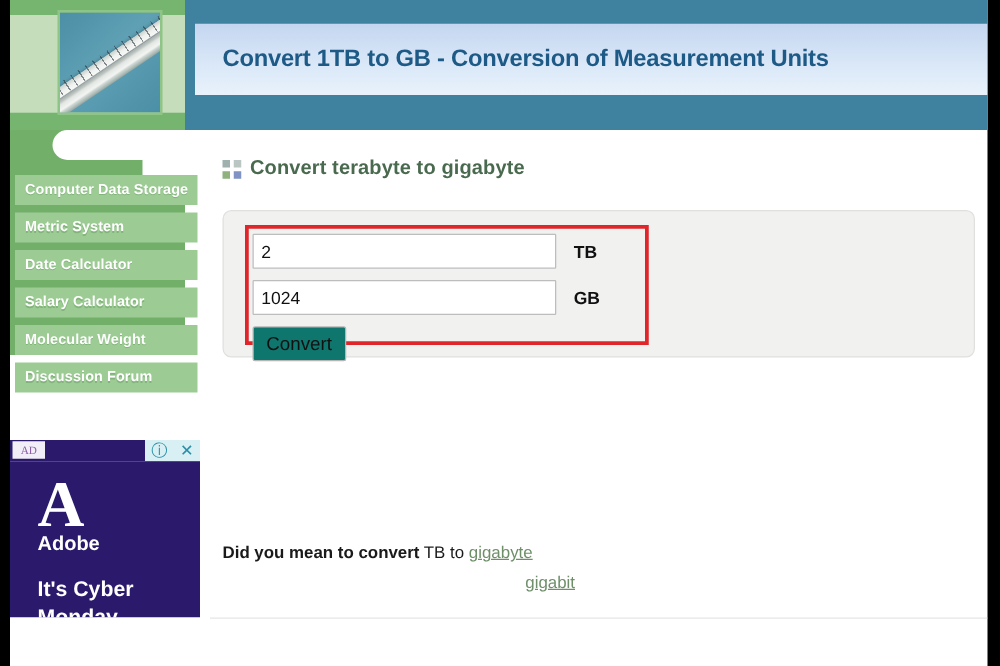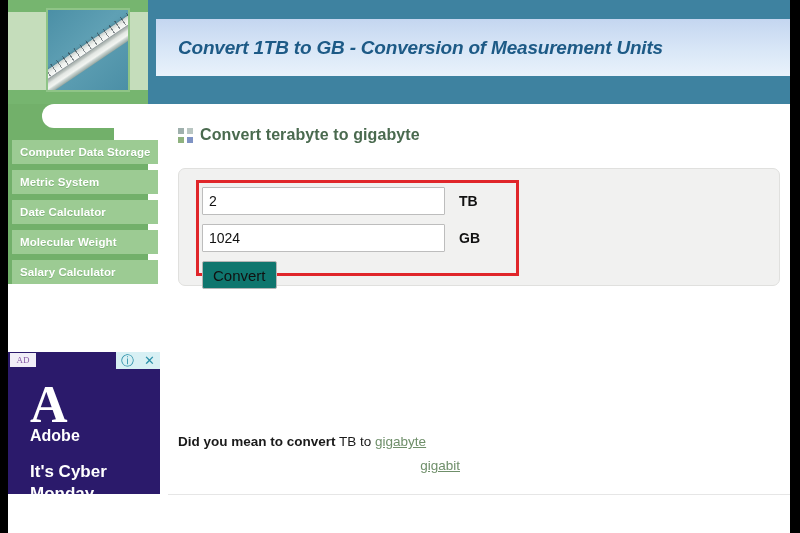--- a/index.html
+++ b/index.html
@@ -61,21 +61,20 @@
     position: absolute;
     left: 140px; top: 0;
     width: 642px; height: 104px;
     background: #3e82a0;
   }
   .header-titleband {
     position: absolute;
     left: 148px; top: 19px;
     width: 634px; height: 57px;
     background: linear-gradient(to bottom, #c4d6f0 0%, #d9e7f7 55%, #e9f2fb 100%);
-    font-style: italic;
   }
   .header-title {
     position: absolute;
     left: 22px;
     top: 50%;
     transform: translateY(-50%);
     font-size: 19px;
     font-weight: bold;
     color: #1d5a86;
     letter-spacing: -0.2px;
@@ -393,24 +392,27 @@
         <div class="nav-item">
           <span>Computer Data Storage</span>
         </div>
         <div class="nav-item">
           <span>Metric System</span>
         </div>
         <div class="nav-item">
           <span>Date Calculator</span>
         </div>
         <div class="nav-item">
+          <span>Salary Calculator</span>
+        </div>
+        <div class="nav-item">
           <span>Molecular Weight</span>
         </div>
         <div class="nav-item">
-          <span>Salary Calculator</span>
+          <span>Discussion Forum</span>
         </div>
       </div>
     </div>
 
     <div class="ad">
       <div class="ad-bar">
         <div class="ad-label">AD</div>
         <div class="ad-icons">
           <span>ⓘ</span>
           <span>✕</span>

